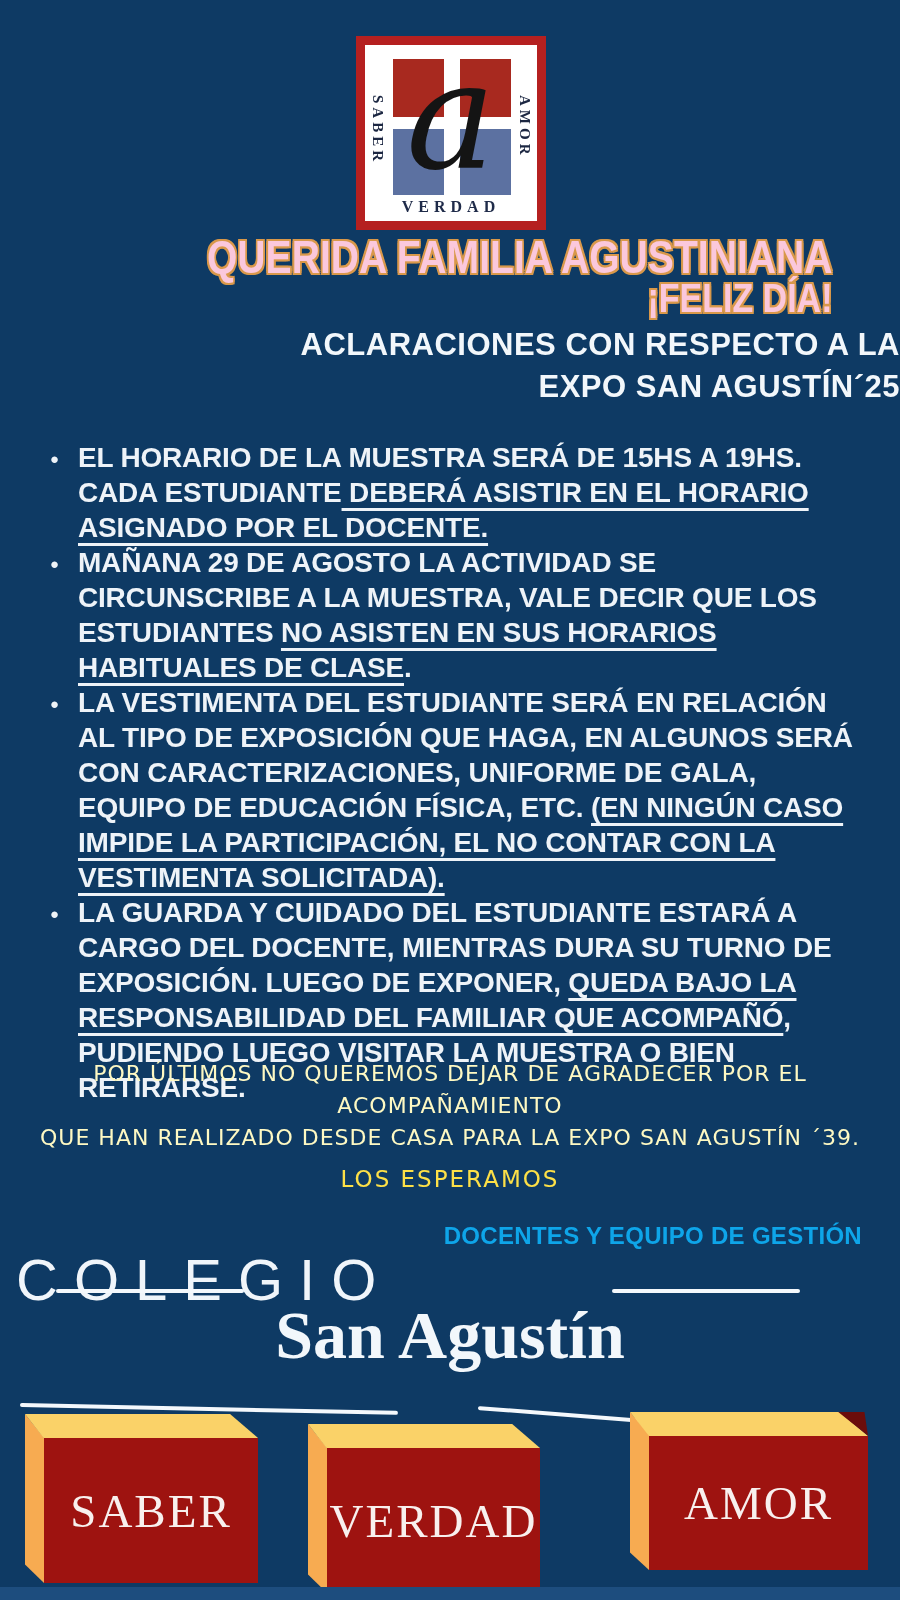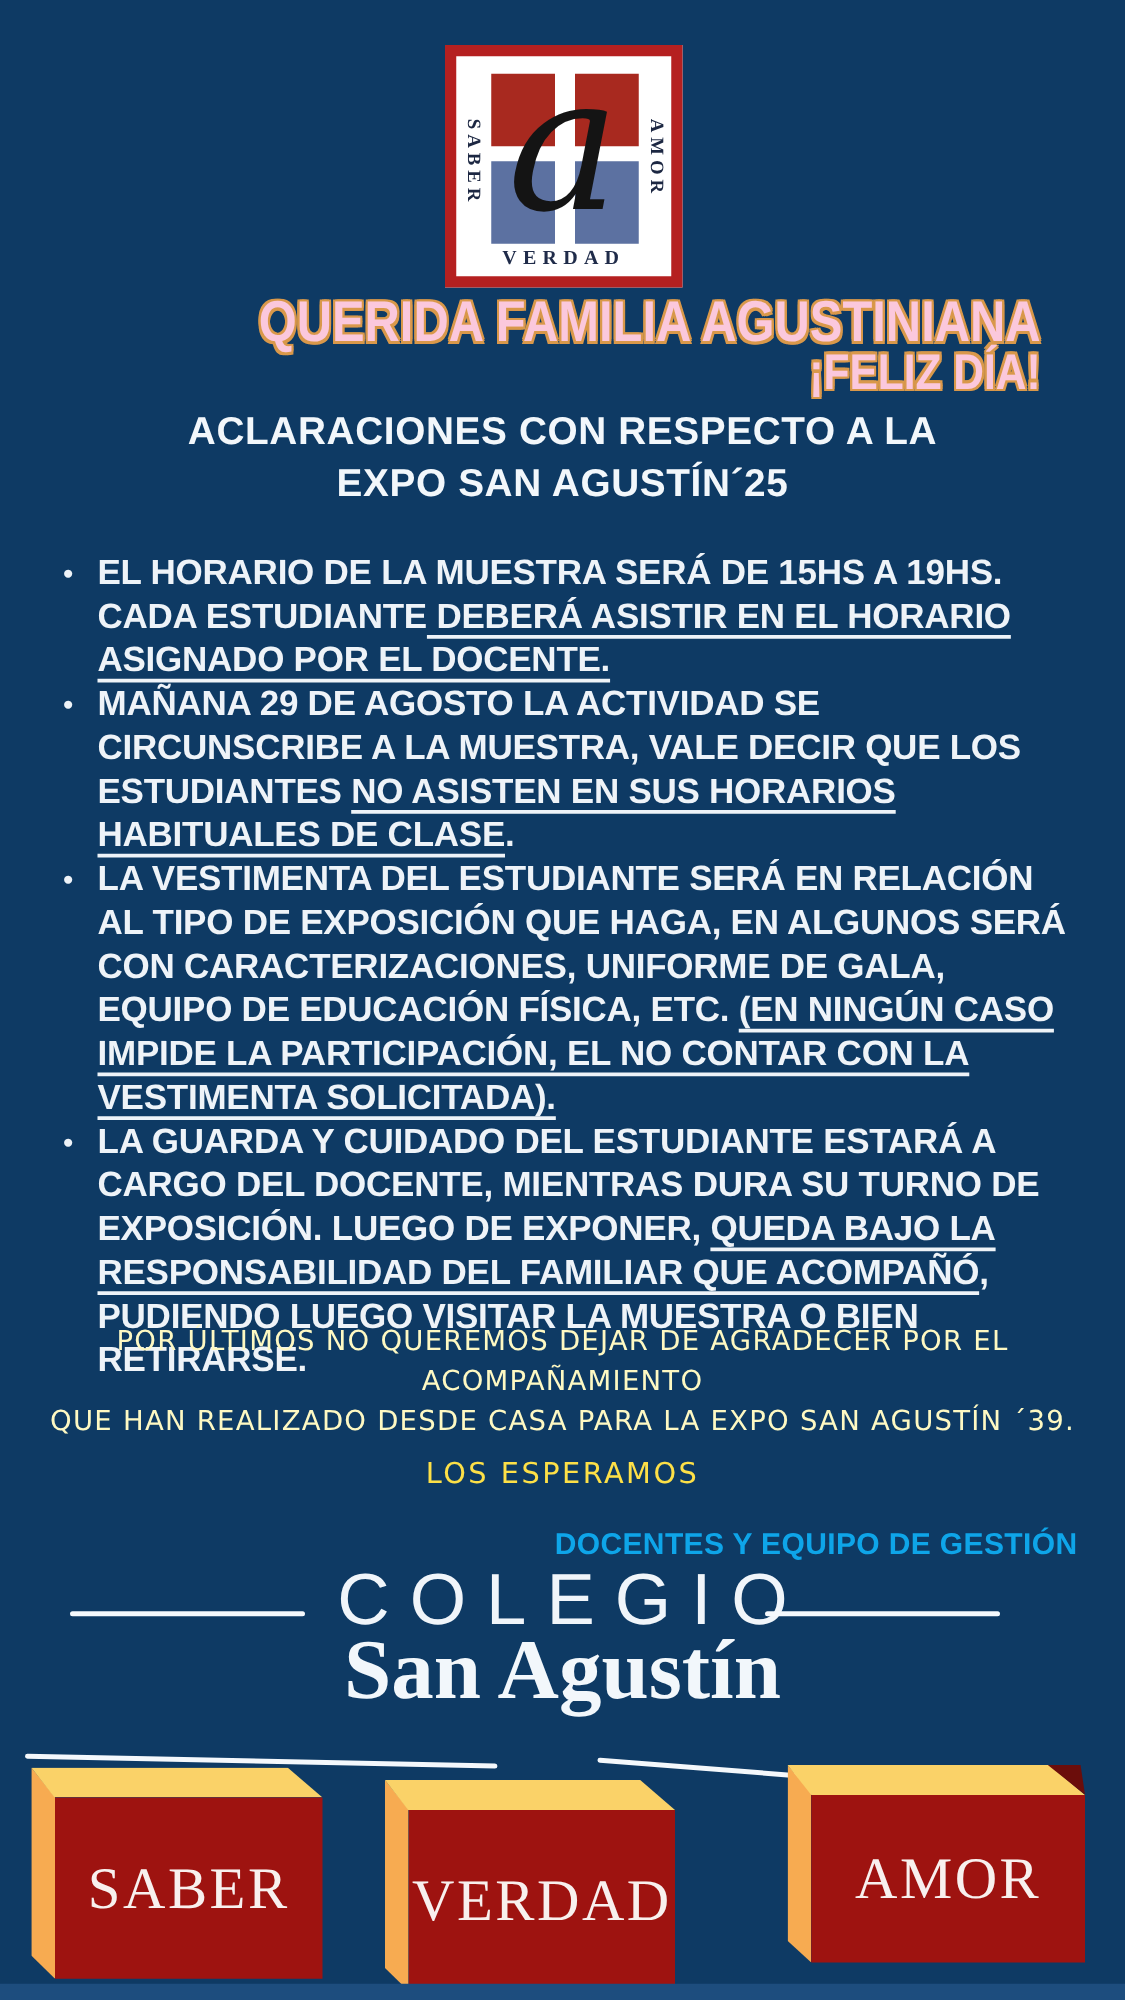--- a/index.html
+++ b/index.html
@@ -64,21 +64,21 @@
        0   -2px 0 #d9984a, 0    2px 0 #d9984a,
       -2px  0   0 #d9984a, 2px  0   0 #d9984a;
     transform:scaleX(.85);
     letter-spacing:0px;
   }
   .title-line.l1 { font-size:46px; line-height:50px; }
   .title-line.l2 { font-size:40px; line-height:40px; margin-top:-4px; }
 
   .subtitle {
     position:absolute; top:324px; left:0; width:100%;
-    text-align:center;
+    text-align:right;
     font-size:31px; font-weight:700; line-height:42px;
     color:#f2f7fb; letter-spacing:.5px;
   }
 
   
   .bullets {
     position:absolute; top:440px; left:48px; width:806px;
     list-style:none;
   }
   .bullets li {
@@ -115,21 +115,21 @@
   }
   .signature {
     position:absolute; top:1222px; right:38px;
     font-size:24px; font-weight:700;
     color:#0ea5e9; letter-spacing:.3px;
   }
 
   
   .colegio {
     position:absolute; top:1246px; left:0; width:100%;
-    text-align:center;
+    text-align:left;
     font-size:58px; font-weight:300;
     letter-spacing:16px; padding-left:16px;
     color:#f0f5fa;
   }
   .rule { position:absolute; height:4px; background:#f4f8fc; border-radius:2px; }
   .rule.colegio-left  { left:56px;  top:1289px; width:188px; }
   .rule.colegio-right { left:612px; top:1289px; width:188px; }
   .san-agustin {
     position:absolute; top:1296px; left:0; width:100%;
     text-align:center;

